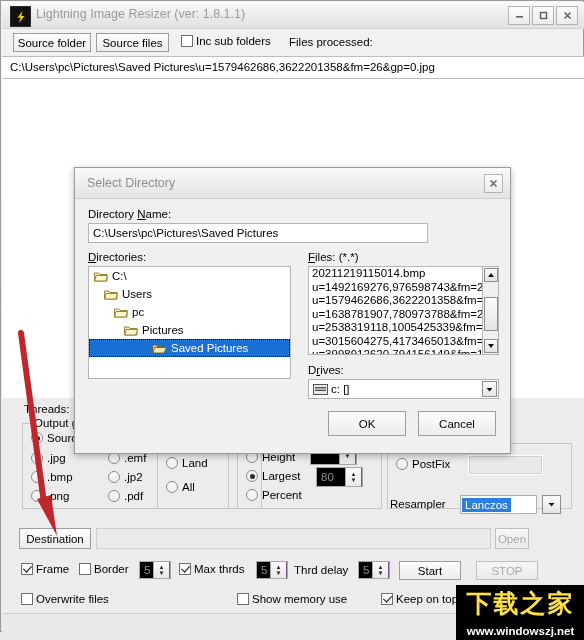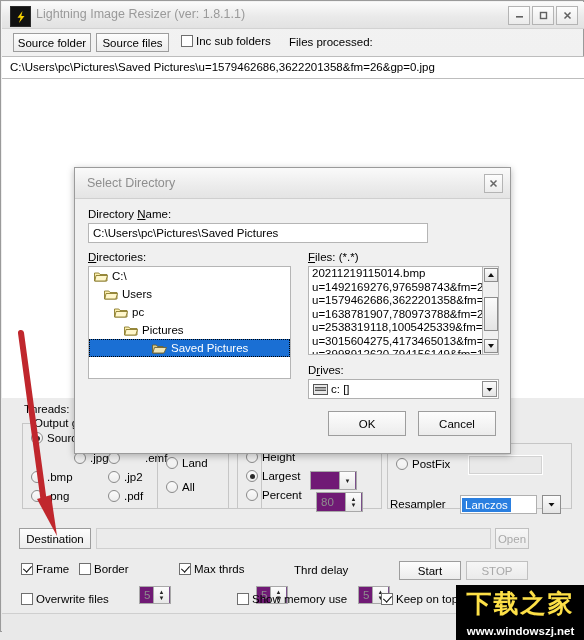--- a/index.html
+++ b/index.html
@@ -104,21 +104,21 @@
     border:1px solid #8a8a8a;box-sizing:border-box;display:inline-block;
     position:relative;flex:none;
   }
   .rdo.on::after{
     content:"";position:absolute;left:2.6px;top:2.6px;width:5px;height:5px;
     border-radius:50%;background:#2b2b2b;
   }
   .rlabel{margin-left:4px;}
   .spin{
     position:absolute;display:flex;align-items:stretch;
-    border:1px solid #a8a8a8;background:#701a75;box-sizing:border-box;margin-top:25px;
+    border:1px solid #a8a8a8;background:#000000;box-sizing:border-box;
   }
   .spin .sv{flex:1;padding-left:4px;display:flex;align-items:center;color:#8e8e8e;font-size:11.5px;}
   .spin .sb{
     width:15px;border-left:1px solid #a8a8a8;
     background:linear-gradient(#fcfcfc,#e7e7e7);
     display:flex;flex-direction:column;align-items:center;justify-content:center;
     border-right:1px solid #7a4f8a;
   }
   .spin .sb div{font-size:6px;line-height:6px;color:#222;}
   .txtbox{
@@ -147,21 +147,21 @@
   
   .bottomrow{position:absolute;left:0;top:557px;width:584px;height:26px;}
   #frame-chk{position:absolute;left:20px;top:5px;}
   #border-chk{position:absolute;left:78px;top:5px;}
   #frame-spin{left:138px;top:3px;width:32px;height:18px;}
   #maxthrds-chk{position:absolute;left:178px;top:5px;}
   #maxthrds-spin{left:255px;top:3px;width:32px;height:18px;}
   #thrddelay-label{position:absolute;left:293px;top:6px;}
   #thrddelay-spin{left:357px;top:3px;width:32px;height:18px;}
   #start-btn{position:absolute;left:398px;top:3px;width:62px;height:19px;}
-  #stop-btn{position:absolute;left:465px;top:3px;width:62px;height:19px;}
+  #stop-btn{position:absolute;left:475px;top:3px;width:62px;height:19px;}
   
   .lastrow{position:absolute;left:0;top:588px;width:584px;height:24px;}
   #overwrite-chk{position:absolute;left:20px;top:4px;}
   #showmem-chk{position:absolute;left:236px;top:4px;}
   #keepontop-chk{position:absolute;left:380px;top:4px;text-align:right;}
   .statusbar{
     position:absolute;left:1px;top:612px;width:582px;height:27px;
     background:#e9e9e9;border-top:1px solid #cfcfcf;box-sizing:border-box;
   }
   
@@ -293,33 +293,33 @@
   <div class="lower">
 
     <div class="threads-label">Threads:</div>
 
     <div class="group" id="output-group">
       <span class="group-title">Output gr</span>
       <label class="radio" style="left:8px;top:8px;">
         <span class="rdo on"></span>
         <span class="rlabel">Source</span>
       </label>
-      <label class="radio" style="left:8px;top:28px;margin-left:43px;">
+      <label class="radio" style="left:8px;top:28px;">
         <span class="rdo"></span>
         <span class="rlabel">.jpg</span>
       </label>
       <label class="radio" style="left:8px;top:47px;">
         <span class="rdo"></span>
         <span class="rlabel">.bmp</span>
       </label>
       <label class="radio" style="left:8px;top:66px;">
         <span class="rdo"></span>
         <span class="rlabel">.png</span>
       </label>
-      <label class="radio" style="left:85px;top:28px;gap:21px;">
+      <label class="radio" style="left:85px;top:28px;">
         <span class="rdo"></span>
         <span class="rlabel">.emf</span>
       </label>
       <label class="radio" style="left:85px;top:47px;">
         <span class="rdo"></span>
         <span class="rlabel">.jp2</span>
       </label>
       <label class="radio" style="left:85px;top:66px;">
         <span class="rdo"></span>
         <span class="rlabel">.pdf</span>

